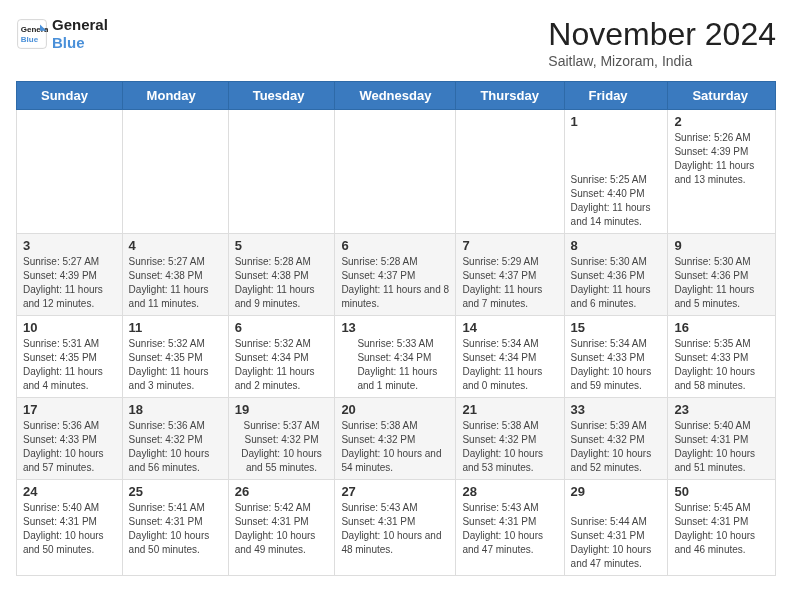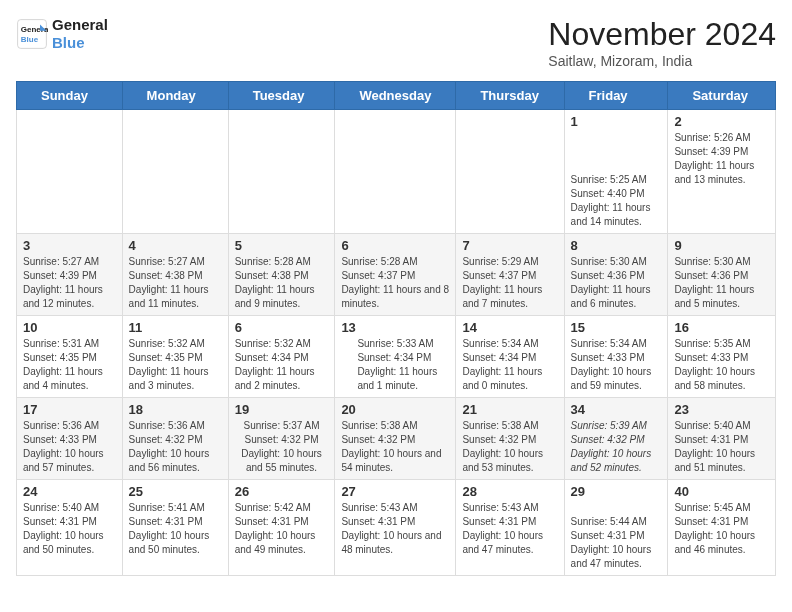--- a/index.html
+++ b/index.html
@@ -247,22 +247,22 @@
 Sunset: 4:32 PM
 Daylight: 10 hours and 54 minutes.</div>
         </td>
         <td>
           <div class="day-number">21</div>
           <div class="day-info" style="white-space: pre-line;">Sunrise: 5:38 AM
 Sunset: 4:32 PM
 Daylight: 10 hours and 53 minutes.</div>
         </td>
         <td>
-          <div class="day-number">34</div>
-          <div class="day-info" style="white-space: pre-line; font-style: italic;">Sunrise: 5:39 AM
+          <div class="day-number">33</div>
+          <div class="day-info" style="white-space: pre-line;">Sunrise: 5:39 AM
 Sunset: 4:32 PM
 Daylight: 10 hours and 52 minutes.</div>
         </td>
         <td>
           <div class="day-number">23</div>
           <div class="day-info" style="white-space: pre-line;">Sunrise: 5:40 AM
 Sunset: 4:31 PM
 Daylight: 10 hours and 51 minutes.</div>
         </td>
       </tr>
@@ -297,20 +297,20 @@
 Sunset: 4:31 PM
 Daylight: 10 hours and 47 minutes.</div>
         </td>
         <td>
           <div class="day-number">29</div>
           <div class="day-info" style="white-space: pre-line; margin-top: 16px;">Sunrise: 5:44 AM
 Sunset: 4:31 PM
 Daylight: 10 hours and 47 minutes.</div>
         </td>
         <td>
-          <div class="day-number">40</div>
+          <div class="day-number">50</div>
           <div class="day-info" style="white-space: pre-line;">Sunrise: 5:45 AM
 Sunset: 4:31 PM
 Daylight: 10 hours and 46 minutes.</div>
         </td>
       </tr>
     </tbody>
 </table>
 
 </body></html>

